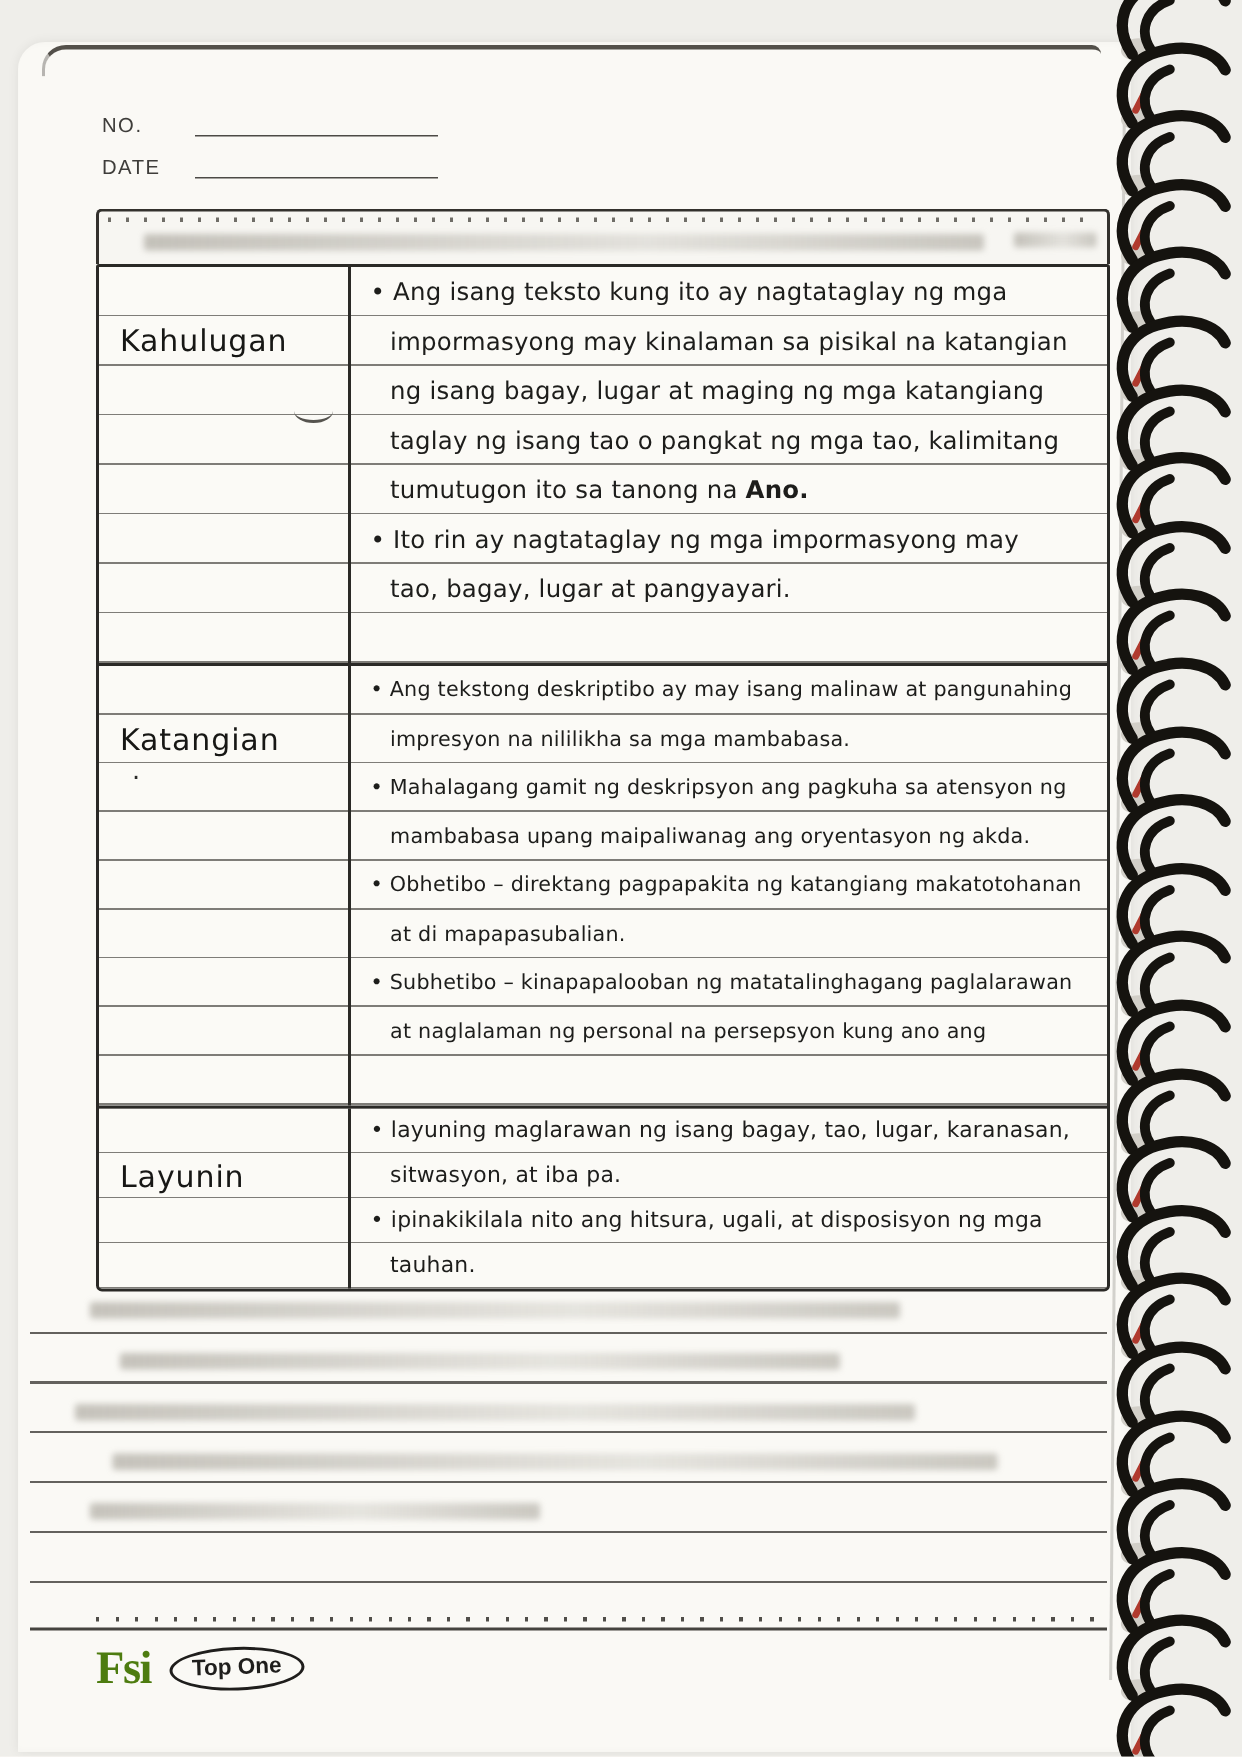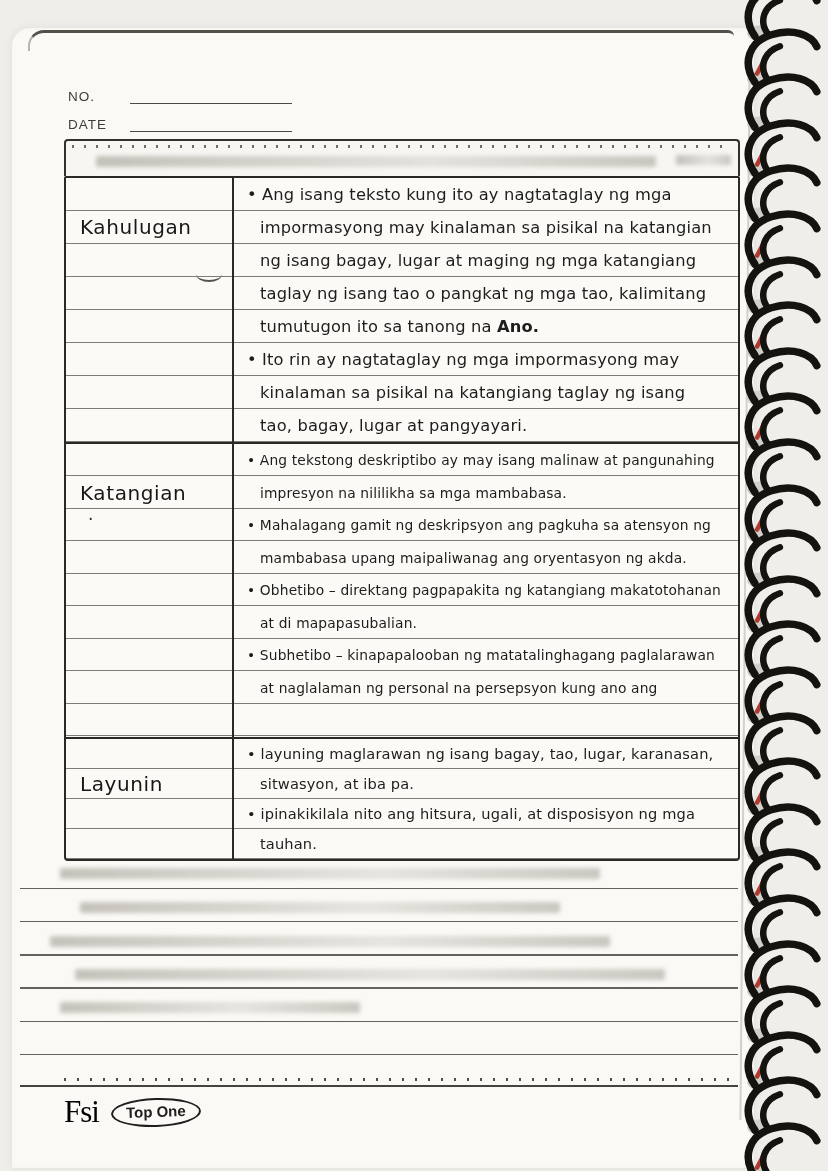--- a/index.html
+++ b/index.html
@@ -25,21 +25,21 @@
     border-radius:16px 6px 0 0;
   }
   .page-right-edge{
     position:absolute;left:744px;top:70px;width:1.5px;height:1050px;
     background:rgba(120,117,110,.30);transform:rotate(.5deg);
   }
 
   
   .meta{position:absolute;left:68px;top:76px;font-family:"Liberation Sans",sans-serif;
         font-size:13.5px;letter-spacing:1px;color:#3e3d3a;}
-  .meta-row{height:28px;display:flex;align-items:flex-end;}
+  .meta-row{height:28px;display:flex;align-items:flex-start;}
   .meta-row .lbl{width:62px;}
   .blank-line{display:inline-block;width:162px;border-bottom:1.7px solid #4c4a46;height:14px;}
 
   
   .thead{
     position:absolute;left:64px;top:139px;width:676px;height:37px;
     border:2px solid #33312d;border-bottom:none;border-radius:4px 4px 0 0;
     box-sizing:border-box;background:#f7f6f2;overflow:hidden;
   }
   .thead .dotline{
@@ -75,22 +75,22 @@
   
   .below-lines{
     position:absolute;left:20px;top:856px;width:718px;height:200px;
     background:repeating-linear-gradient(to bottom,transparent 0 31.8px,rgba(66,64,60,.82) 31.8px 33.2px);
   }
   
   .dotted-sep{position:absolute;left:64px;top:1078px;width:676px;height:3px;
     background:repeating-linear-gradient(to right,#504e49 0 2.2px,transparent 2.2px 13px);}
   .solid-sep{position:absolute;left:20px;top:1085px;width:718px;height:2px;background:#45433f;}
   .footer{position:absolute;left:64px;top:1094px;display:flex;align-items:center;}
-  .brand{font-family:"Liberation Serif",serif;font-weight:400;font-size:31px;
-    letter-spacing:-1px;color:#000000;}
+  .brand{font-family:"Liberation Serif",serif;font-weight:700;font-size:31px;
+    letter-spacing:-1px;color:#4d7c0f;}
   .badge{margin-left:12px;border:2.6px solid #1f1e1c;border-radius:50%;
     padding:3px 13px 5px;font-family:"Liberation Sans",sans-serif;
     font-size:15px;font-weight:600;color:#1f1e1c;transform:rotate(-2deg);}
 
   
   #spiral{position:absolute;left:738px;top:0;width:90px;height:1171px;z-index:6;}
   .loop{position:absolute;left:2px;width:84px;height:56px;transform:rotate(-12deg);}
 </style>
 </head>
 <body>
@@ -124,21 +124,20 @@
       <div class="label-cell">
         <div class="row-label">Kahulugan</div>
       </div>
       <div class="content-cell">
         <div class="tline">• Ang isang teksto kung ito ay nagtataglay ng mga</div>
         <div class="tline cont">impormasyong may kinalaman sa pisikal na katangian</div>
         <div class="tline cont">ng isang bagay, lugar at maging ng mga katangiang</div>
         <div class="tline cont">taglay ng isang tao o pangkat ng mga tao, kalimitang</div>
         <div class="tline cont"><span>tumutugon ito sa tanong na </span><b>Ano.</b></div>
         <div class="tline">• Ito rin ay nagtataglay ng mga impormasyong may</div>
-        <div class="tline cont">kinalaman sa pisikal na katangiang taglay ng isang</div>
         <div class="tline cont">tao, bagay, lugar at pangyayari.</div>
       </div>
     </div>
 
     <div class="section sec-b">
       <div class="label-cell">
         <div class="row-label">Katangian</div>
         <div class="label-dot">.</div>
       </div>
       <div class="content-cell">

